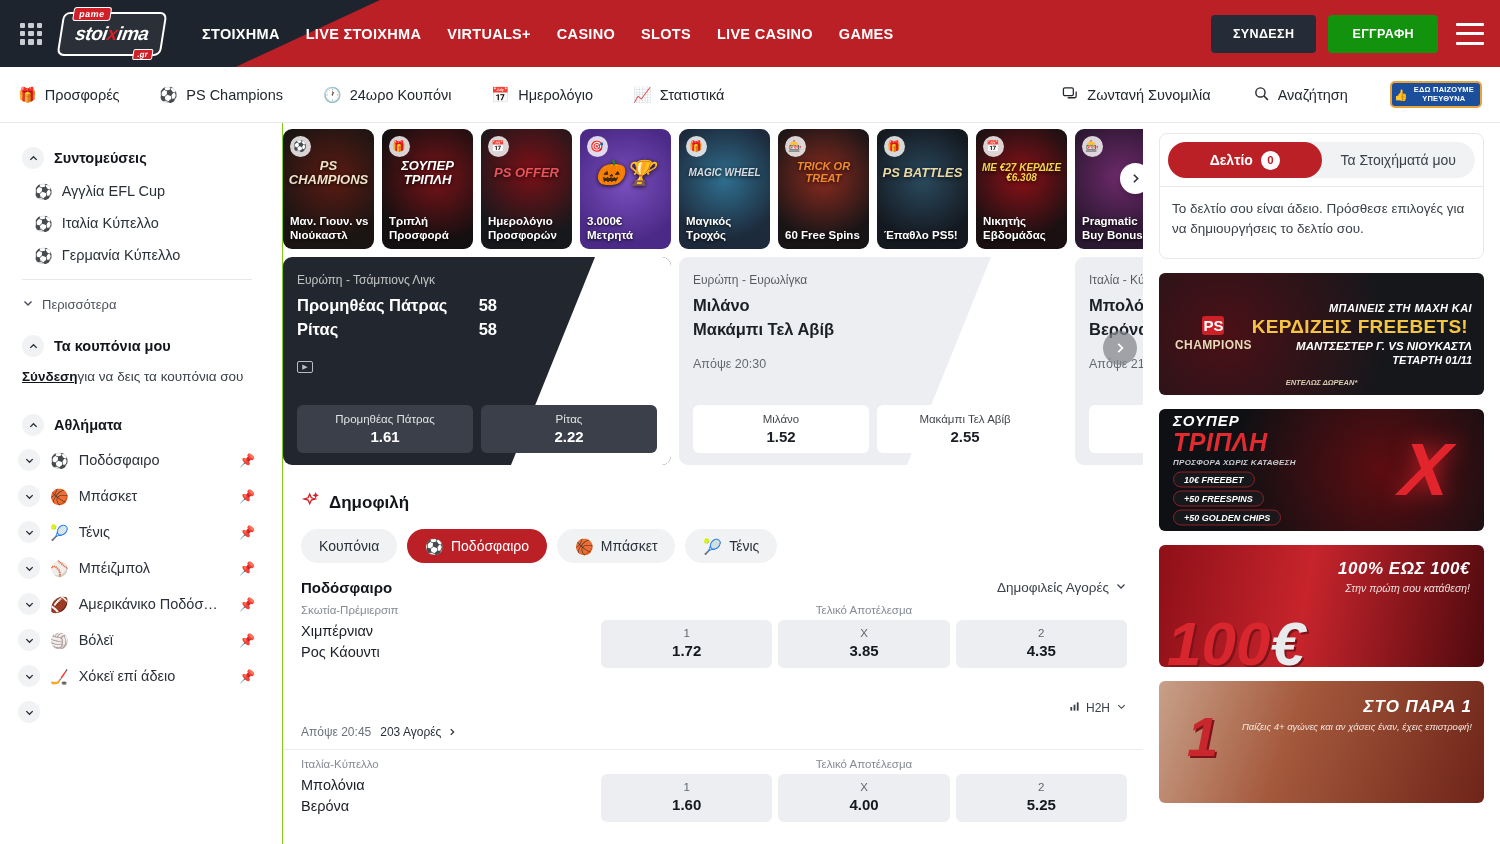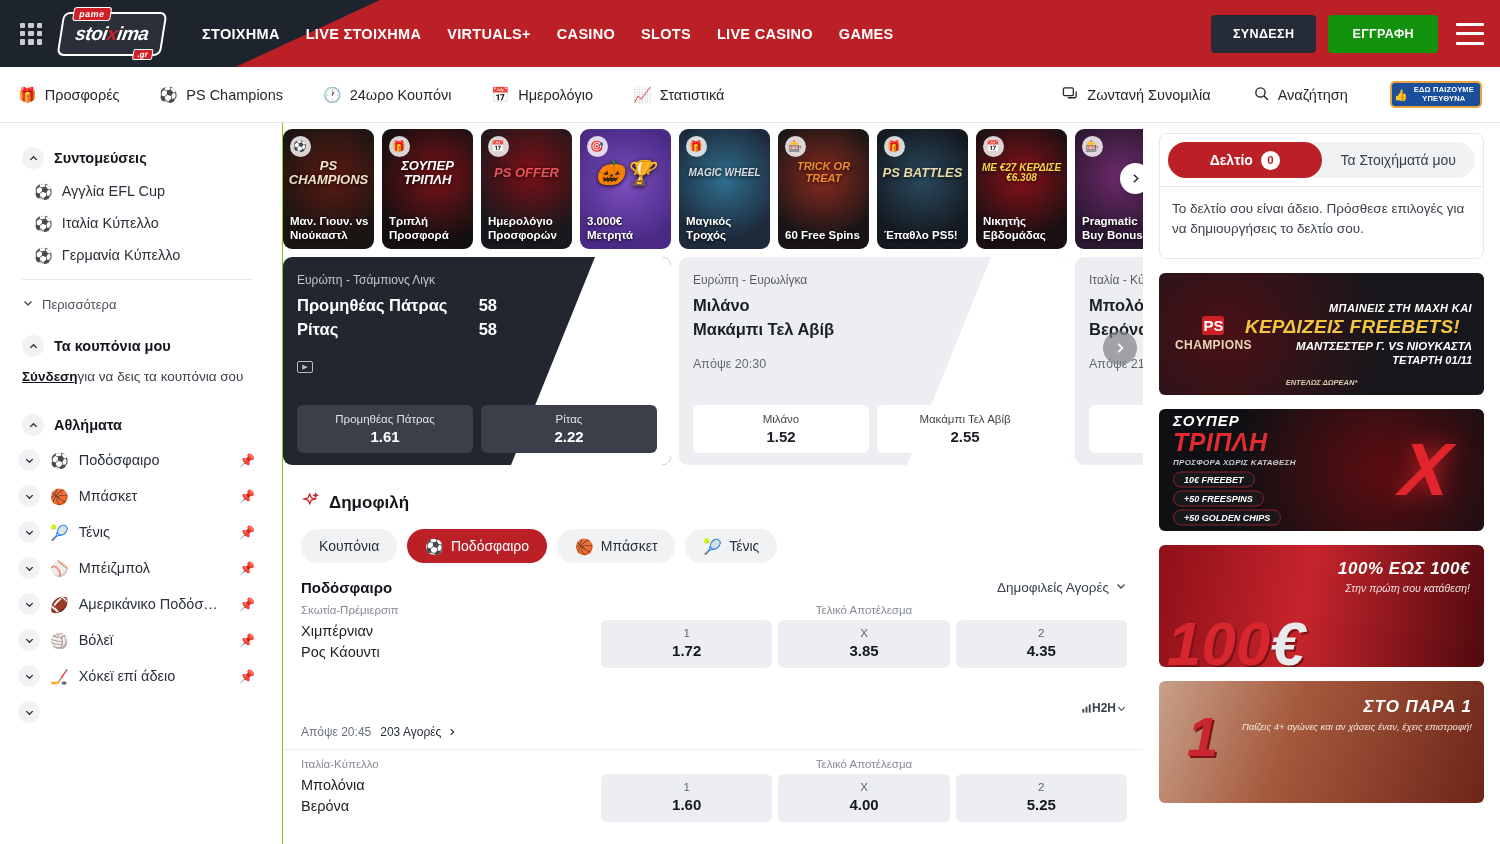--- a/index.html
+++ b/index.html
@@ -275,21 +275,21 @@
     padding: 7px 4px 9px 4px; text-align: center; cursor: pointer;
   }
   .mr-ob .k { font-size: 11.5px; color: #606772; margin-bottom: 3px; }
   .mr-ob .v { font-size: 15px; font-weight: bold; color: #15191f; }
   .mr-bottom {
     display: flex; align-items: center; justify-content: space-between;
     padding: 9px 0 10px 0; font-size: 12px; color: #6b727c;
   }
   .mr-bl { display: flex; align-items: center; gap: 9px; margin-top: 48px; }
   .mr-markets-link { color: #2b313a; display:flex; align-items:center; gap:6px; cursor: pointer;}
-  .mr-h2h { display: flex; align-items: center; color: #3a414a; cursor: pointer; font-weight: bold;}
+  .mr-h2h { display: flex; gap: 6px; color: #3a414a; cursor: pointer;}
   .tv-ic { width: 14px; height: 11px; border:1.4px solid #9aa0a8; border-radius:2px; display:inline-flex; align-items:center; justify-content:center; font-size:6px; color:#9aa0a8;}
 
   
   .rightbar {
     width: 357px; flex: 0 0 357px;
     background: #fff; padding: 10px 16px 0 16px; overflow: hidden;
   }
   .betslip-card { border: 1px solid #e6e8eb; border-radius: 8px; overflow: hidden; }
   .bs-tabs { display: flex; background: #f1f2f4; border-radius: 20px; margin: 8px; }
   .bs-tab {
@@ -304,21 +304,21 @@
   }
   .bs-empty { padding: 12px 12px 18px 12px; font-size: 13.5px; color: #3a414a; line-height: 1.5; border-top: 1px solid #e6e8eb;}
 
   .banner { margin-top: 14px; border-radius: 6px; overflow: hidden; position: relative; cursor: pointer; }
   .banner-1 { height: 122px; background: radial-gradient(circle at 20% 50%, #4a1016 0%, #15171b 62%); }
   .banner-2 { height: 122px; background: radial-gradient(circle at 68% 50%, #5c0d11 0%, #0e1013 65%); }
   .banner-3 { height: 122px; background: linear-gradient(100deg, #8e1018 0%, #c7242c 45%, #4f0a0e 100%); }
   .banner-4 { height: 122px; background: linear-gradient(110deg, #c8a089 0%, #a55a3d 40%, #6e2418 100%); }
   .bn-txt { position: absolute; right: 12px; top: 50%; transform: translateY(-50%); text-align: right; }
   .bn-l1 { font-size: 11px; font-style: italic; font-weight: bold; color: #fff; letter-spacing: .4px;}
-  .bn-l2 { font-size: 19px; font-style: italic; font-weight: bold; color: #f4c542; letter-spacing: .3px; margin: 2px 12px;}
+  .bn-l2 { font-size: 19px; font-weight: bold; color: #f4c542; letter-spacing: .3px; margin: 2px 4px;}
   .bn-l3 { font-size: 11.5px; font-style: italic; font-weight: bold; color: #fff; }
   .bn-l4 { font-size: 11px; font-style: italic; font-weight: bold; color: #fff; margin-top: 2px;}
   .bn-ps {
     position: absolute; left: 16px; top: 50%; transform: translateY(-50%);
     text-align: center;
   }
   .bn-ps .ps { background: #cf2027; color: #fff; font-weight: bold; font-size: 15px; padding: 1px 1px; border-radius: 3px; display:inline-block;}
   .bn-ps .ch { color: #e7d9b8; font-weight: bold; font-size: 12px; letter-spacing: .4px; margin-top: 3px;}
   .bn-free { position: absolute; left: 50%; transform: translateX(-50%); bottom: 8px; font-size: 7.5px; font-style: italic; font-weight: bold; color: #d8ccb0;}
 

